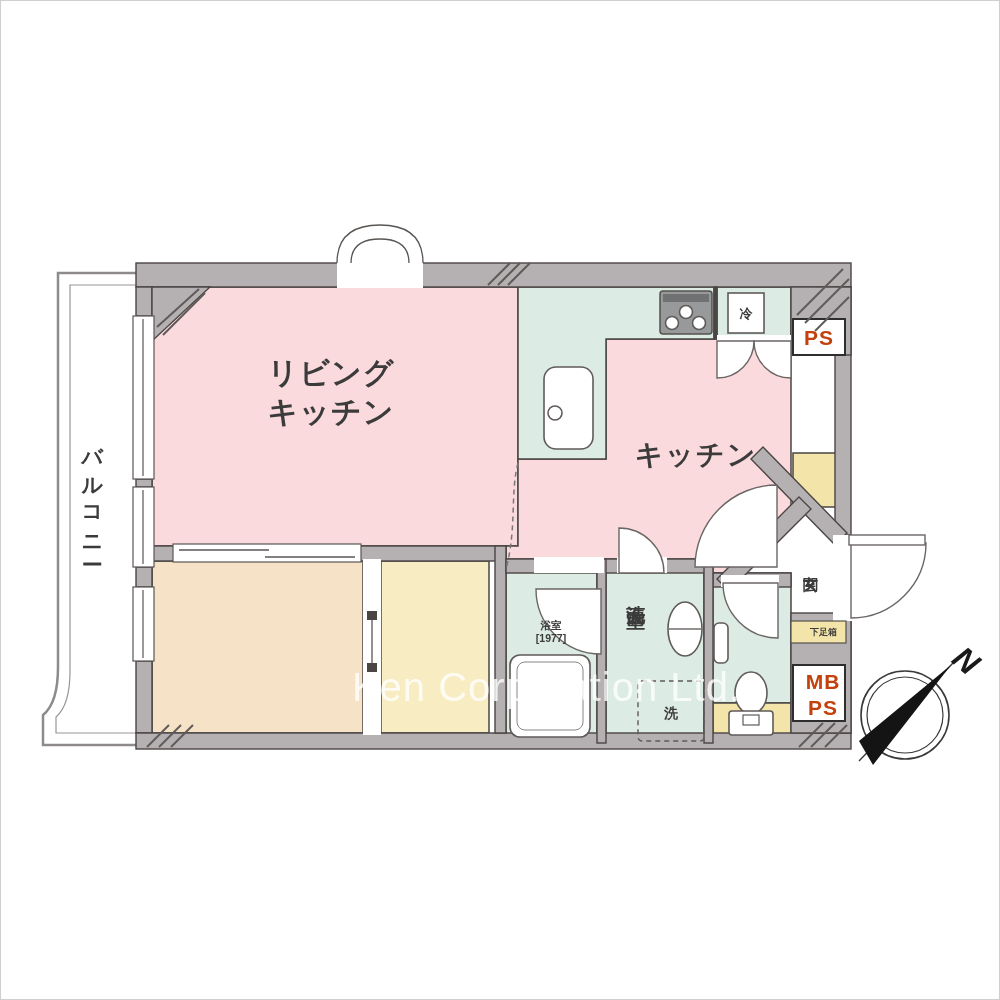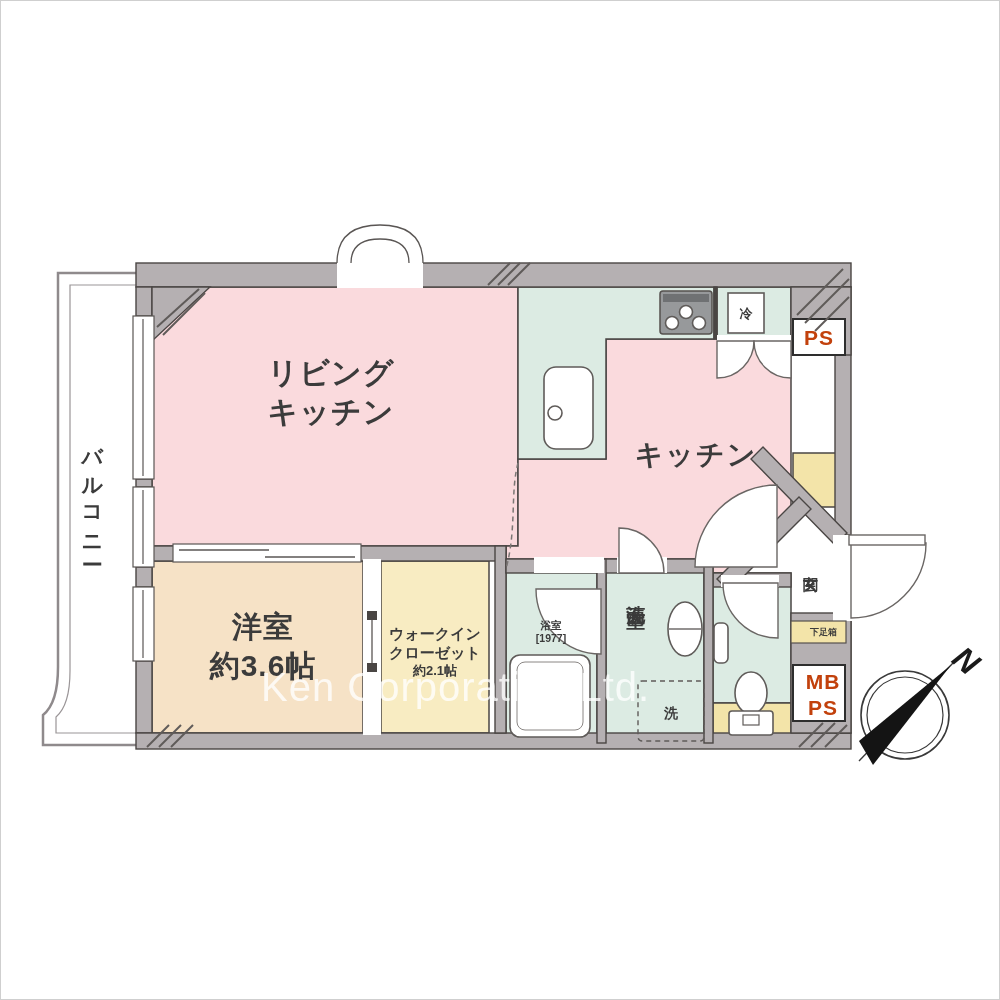--- a/index.html
+++ b/index.html
@@ -24,21 +24,21 @@
   .big{font-size:30px;font-weight:600;letter-spacing:1px;}
   .kit{font-size:28px;font-weight:600;letter-spacing:2px;}
   .wic{font-size:15px;font-weight:600;line-height:1.25;}
   .wic .small{font-size:13px;}
   .balc{font-size:21px;font-weight:600;letter-spacing:6px;}
   .wash{font-size:19px;font-weight:600;letter-spacing:3px;}
   .genk{font-size:15px;font-weight:600;letter-spacing:2px;}
   .bath{font-size:10.5px;font-weight:600;line-height:1.25;}
   .tiny{font-size:9px;font-weight:600;}
   .psbox{font-size:21px;font-weight:700;letter-spacing:1px;line-height:1.25;color:#c2410c;}
-  .watermark{position:absolute;left:260px;top:664px;width:480px;text-align:left;
+  .watermark{position:absolute;left:260px;top:664px;width:480px;text-align:right;
     font-size:40px;color:rgba(255,255,255,0.78);letter-spacing:1px;white-space:nowrap;}
 </style>
 </head>
 <body>
 
 <div class="stage">
 
 <svg class="plan" viewBox="0 0 1000 1000">
 
   <g>
@@ -172,30 +172,21 @@
   <text x="670" y="717" font-size="14" font-weight="600" fill="#3b3b3b" text-anchor="middle">洗</text>
 </svg>
 
 <div class="lbl big center" style="left:205px;top:352px;width:250px;">
   <div>リビング</div>
   <div>キッチン</div>
 </div>
 
 <div class="lbl kit center" style="left:600px;top:392px;width:190px;margin-top:44px;">キッチン</div>
 
-<div class="lbl big center" style="left:157px;top:606px;width:210px;">
-  <div>洋室</div>
-  <div>約3.6帖</div>
-</div>
-
-<div class="lbl wic center" style="left:378px;top:624px;width:112px;">
-  <div>ウォークイン</div>
-  <div>クローゼット</div>
-  <div class="small">約2.1帖</div>
-</div>
+
 
 <div class="lbl balc vert" style="left:78px;top:432px;height:200px;">バルコニー</div>
 
 <div class="lbl bath center" style="left:524px;top:618px;width:52px;">
   <div>浴室</div>
   <div>[1977]</div>
 </div>
 
 <div class="lbl wash vert" style="left:622px;top:588px;height:110px;">洗面室</div>
 

